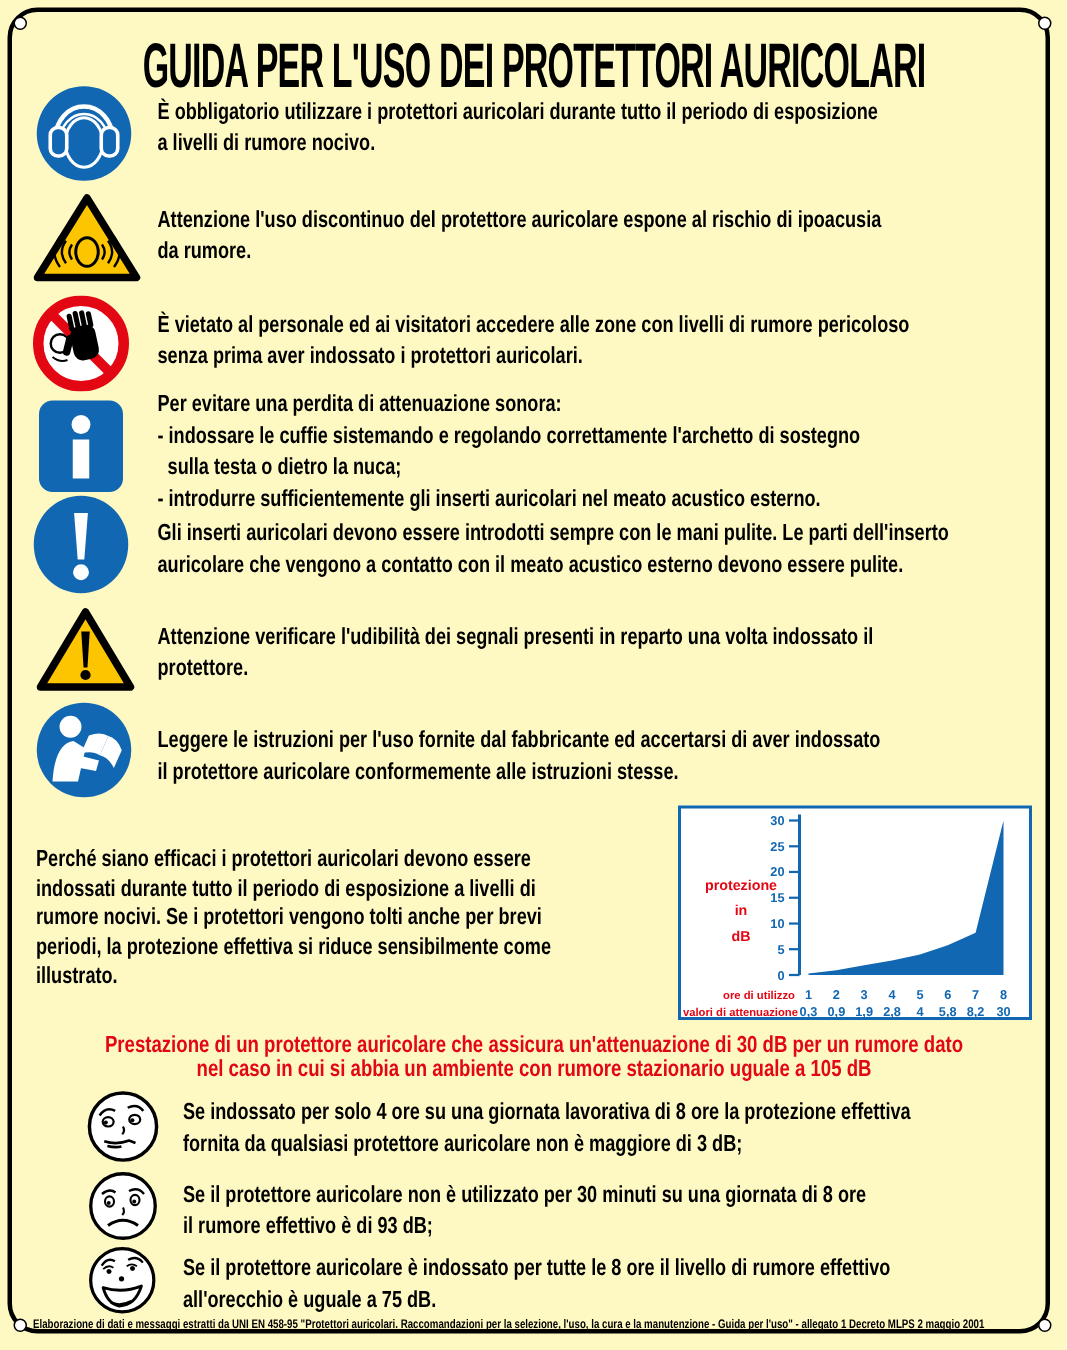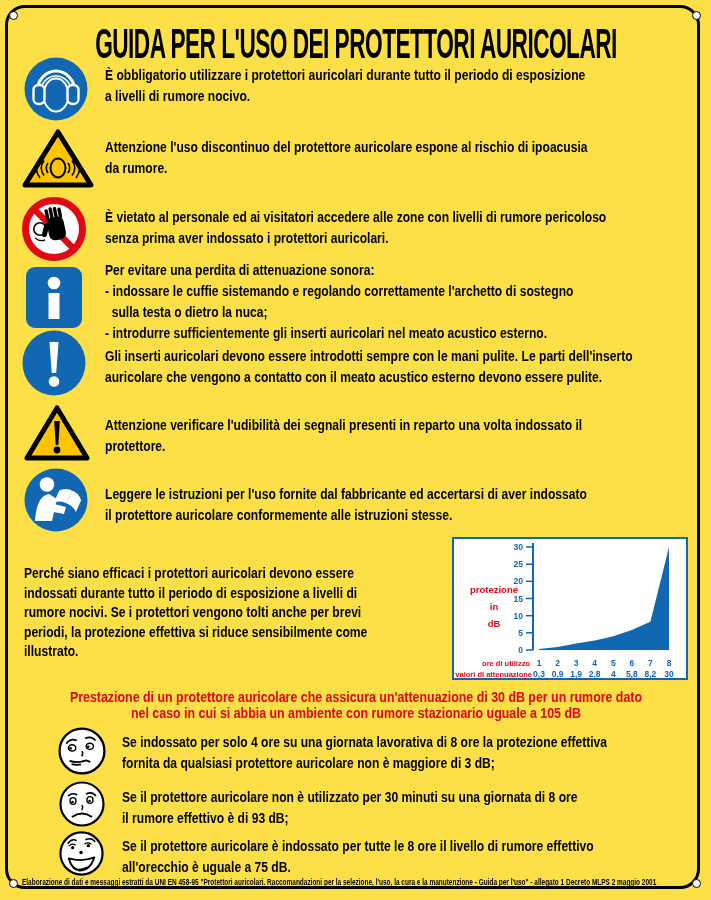--- a/index.html
+++ b/index.html
@@ -1,16 +1,16 @@
 <!DOCTYPE html>
 <html style="--blue: #1167b1; --red: #e30613; --yellow: #fdc500; --black: #000000;"><head>
 <meta charset="utf-8">
 <style>
   html,body{margin:0;padding:0;background:#fff;}
-  #sign{position:relative;width:711px;height:900px;background:#fde047;overflow:hidden;
+  #sign{position:relative;width:711px;height:900px;background:#fef9c3;overflow:hidden;
         font-family:"Liberation Sans","DejaVu Sans",sans-serif;font-weight:bold;color:#000;}
   .frame{position:absolute;left:5px;top:5px;width:695px;height:884px;border:3px solid #000;border-radius:20px;box-sizing:border-box;}
   .screw{position:absolute;width:9px;height:9px;border:1.7px solid #000;border-radius:50%;background:#fff;box-sizing:border-box;}
   .title{position:absolute;top:20px;left:50%;transform:translateX(-50%) scaleX(0.54);transform-origin:center top;
          white-space:nowrap;font-size:42px;letter-spacing:-1px;}
   .cond{position:absolute;font-size:15.5px;line-height:21px;white-space:pre-line;
         transform:scaleX(0.78);transform-origin:0 0;}
   .para{line-height:19.5px;}
   .icon{position:absolute;}
   .highlight{position:absolute;top:689px;left:50%;width:810px;text-align:center;color:var(--red);

